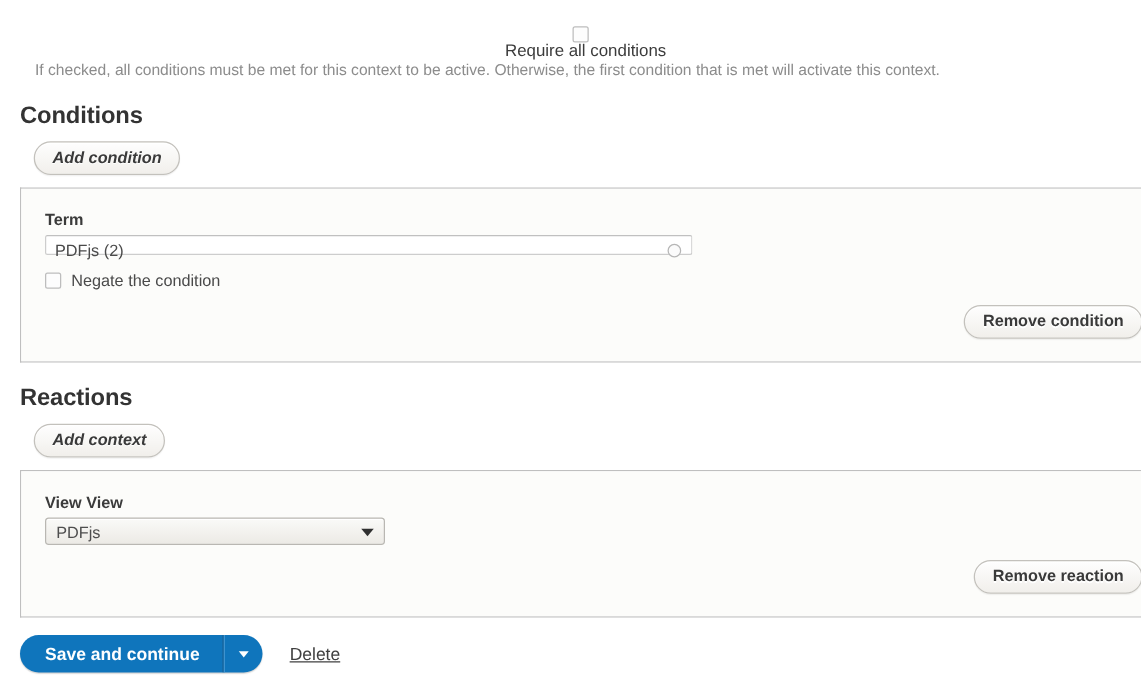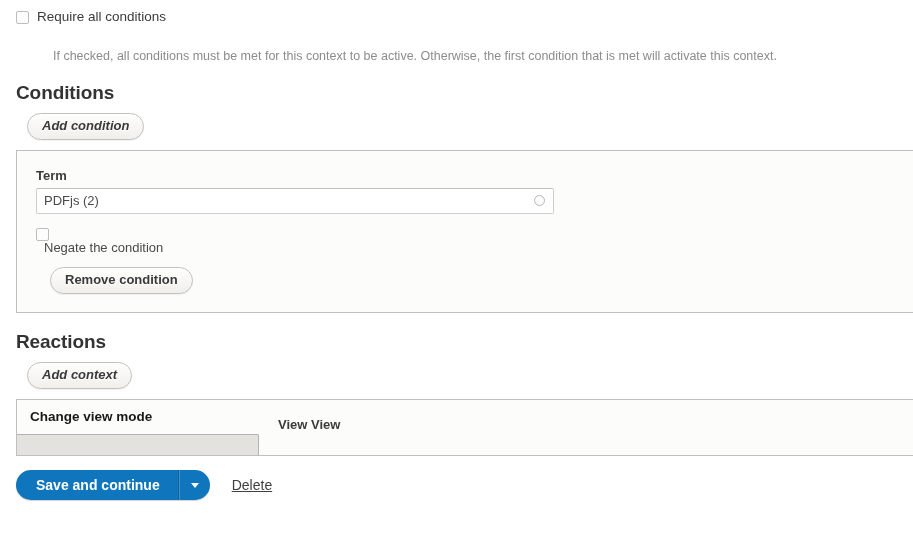--- a/index.html
+++ b/index.html
@@ -13,24 +13,25 @@
     overflow: hidden;
     font-family: "Liberation Sans", sans-serif;
     font-size: 13px;
     color: #3b3b3b;
     -webkit-font-smoothing: antialiased;
   }
 
   
   .req-row {
     display: flex;
-    align-items: flex-end;
+    align-items: center;
     padding: 0 0 0 16px;
-    margin-top: 4px;
+    margin-top: 20px;
     height: 20px;
+    flex-direction: column;
   }
   .cb {
     width: 13px;
     height: 13px;
     box-sizing: border-box;
     border: 1px solid #bdbdbd;
     border-radius: 2px;
     background: #fdfdfd;
     flex: 0 0 auto;
     margin: 0;
@@ -40,22 +41,22 @@
   .req-row .cb { margin-top: 1px; }
   .req-label {
     font-size: 13.5px;
     color: #3b3b3b;
     margin-left: 8px;
     line-height: 14px;
   }
   .req-desc {
     font-size: 12.5px;
     color: #8c8c8c;
-    padding-left: 53px;
-    margin-top: 24px;
+    padding-left: 28px;
+    margin-top: 8px;
     line-height: 16px;
   }
 
   
   h2.section-title {
     font-size: 19px;
     font-weight: bold;
     color: #333333;
     margin: 18px 0 0 16px;
     padding: 0;
@@ -128,21 +129,21 @@
     font-weight: bold;
     color: #3b3b3b;
     margin: 0 0 5px 0;
     line-height: 15px;
   }
 
   
   .txt-input {
     position: relative;
     width: 518px;
-    height: 26px;
+    height: 16px;
     box-sizing: border-box;
     border: 1px solid #cdcdcd;
     border-top-color: #c0c0c0;
     background: #ffffff;
     border-radius: 2px;
   }
   .txt-input .val {
     position: absolute;
     left: 7px;
     top: 4px;
@@ -188,35 +189,34 @@
     width: 0; height: 0;
     border-left: 5px solid transparent;
     border-right: 5px solid transparent;
     border-top: 6px solid #2f2f2f;
   }
 
   .neg-row {
     display: flex;
     align-items: flex-start;
     margin-top: 14px;
-    flex-direction: column;
   }
   .neg-label {
     font-size: 13px;
     color: #4a4a4a;
     margin-left: 8px;
     line-height: 14px;
   }
   .help-text {
     font-size: 12.5px;
     color: #6f6f6f;
     margin-top: 7px;
     line-height: 16px;
   }
-  .rm-wrap { margin: 12px 0 0 14px; }
+  .rm-wrap { margin: 12px 0 0 14px; text-align: right; }
 
   
   .actions {
     display: flex;
     align-items: center;
     margin: 14px 0 0 16px;
   }
   .split-btn {
     display: inline-flex;
     align-items: stretch;
@@ -288,27 +288,29 @@
     </div>
   </div>
 </div>
 
 <h2 class="section-title">Reactions</h2>
 <div class="add-btn-wrap">
   <span class="pill-btn">Add context</span>
 </div>
 
 <div class="vt">
-  <div class="vt-menu">
-    <div class="vt-tab">
-      <div class="vt-tab-title">Change view mode</div>
-    </div>
-  </div>
   <div class="vt-pane">
     <div class="field-label">View View</div>
+    <div class="sel">
+      <span class="val">PDFjs</span>
+      <span class="arrow"></span>
+    </div>
+    <div class="rm-wrap">
+      <span class="pill-btn">Remove reaction</span>
+    </div>
   </div>
 </div>
 
 <div class="actions">
   <span class="split-btn">
     <span class="split-main">Save and continue</span>
     <span class="split-toggle">
       <span class="caret"></span>
     </span>
   </span>

